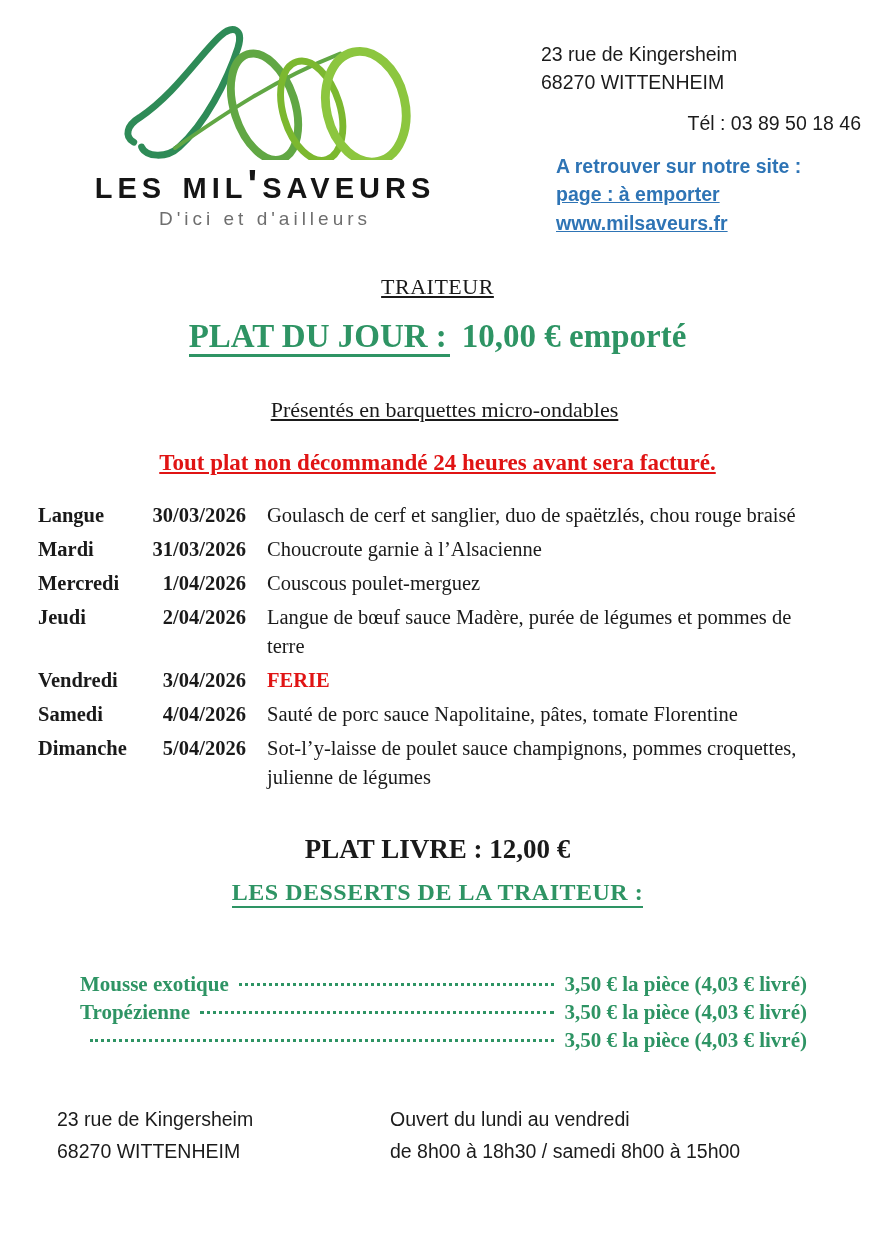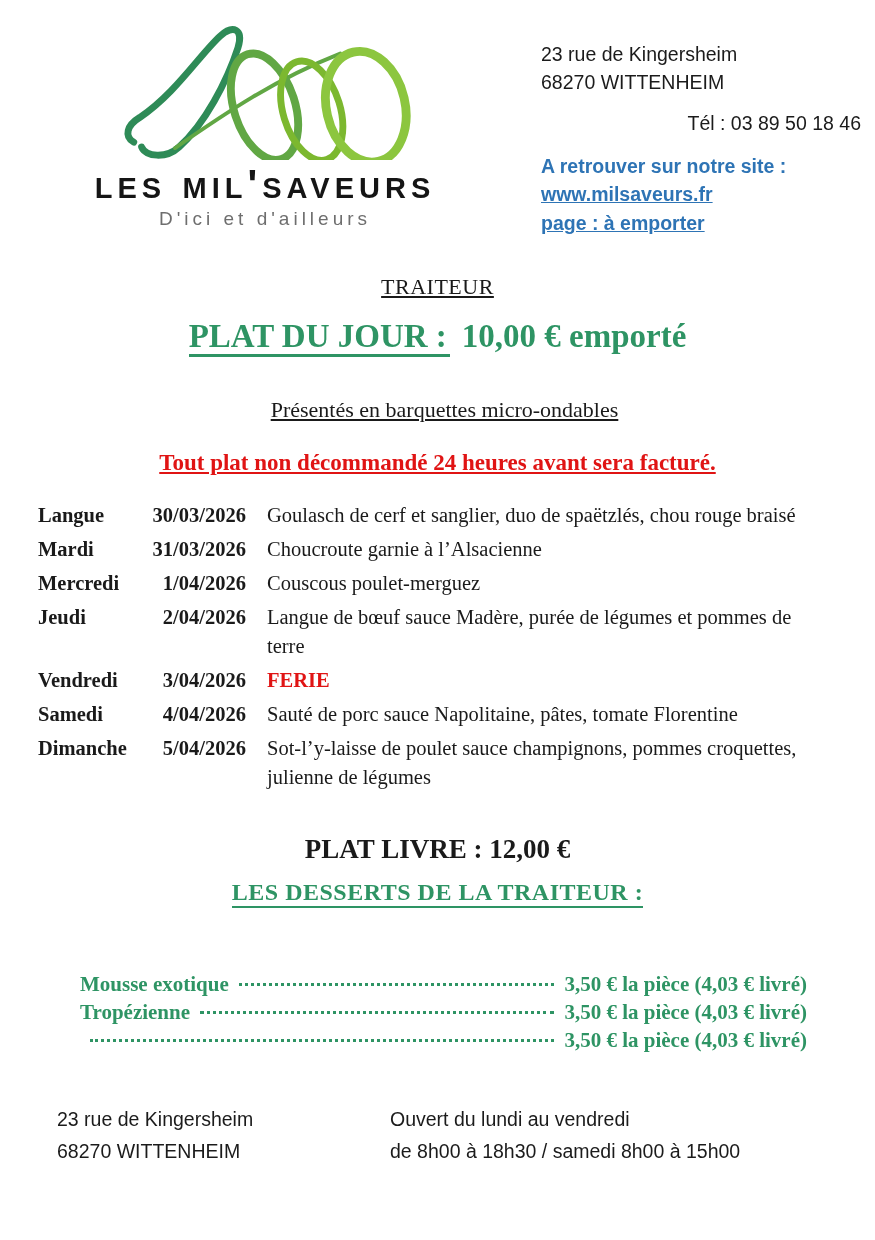--- a/index.html
+++ b/index.html
@@ -25,21 +25,21 @@
   .tagline{
     font-family:"Liberation Sans", sans-serif; color:var(--tagline-gray);
     font-size:19px; letter-spacing:4px; margin-top:0;
   }
   .contact-top{
     position:absolute; left:541px; top:40px; width:320px;
     font-family:"Liberation Sans", sans-serif; font-size:19.5px; color:#1b1b1b;
   }
   .contact-top p{margin:0; line-height:28px;}
   .contact-top .phone{margin-top:13px;text-align:right;}
-  .contact-top .site{margin-top:15px;}
+  .contact-top .site{margin-top:15px;margin-left:15px;}
   .blue{color:var(--blue-link); font-weight:bold; line-height:29px;}
   a.blue{display:block; text-decoration:underline; cursor:pointer;}
   
   .centered{position:absolute; left:0; right:0; text-align:center;}
   .h-traiteur{top:274px; font-size:22px;}
   .h-traiteur span{text-decoration:underline; letter-spacing:0.5px;}
   .h-plat-jour{top:318px; font-size:33px; font-weight:bold; color:var(--green); white-space:nowrap;}
   .h-plat-jour .u{border-bottom:3px solid var(--green); padding-right:3px;}
   .h-plat-jour .price{margin-left:12px;}
   .h-presentes{top:397px; font-size:22px;margin-left:14px;}
@@ -91,22 +91,22 @@
     <div class="wordmark">Les Mil'Saveurs</div>
     <div class="tagline">D'ici et d'ailleurs</div>
   </div>
 
   <div class="contact-top">
     <p>23 rue de Kingersheim</p>
     <p>68270 WITTENHEIM</p>
     <p class="phone">Tél : 03 89 50 18 46</p>
     <div class="site">
       <p class="blue">A retrouver sur notre site :</p>
+      <a class="blue">page : à emporter</a>
       <a class="blue">www.milsaveurs.fr</a>
-      <a class="blue">page : à emporter</a>
     </div>
   </div>
 
   <div class="centered h-traiteur">
     <span>TRAITEUR</span>
   </div>
 
   <div class="centered h-plat-jour">
     <span class="u">PLAT DU JOUR :</span><span class="price">10,00 € emporté</span>
   </div>

